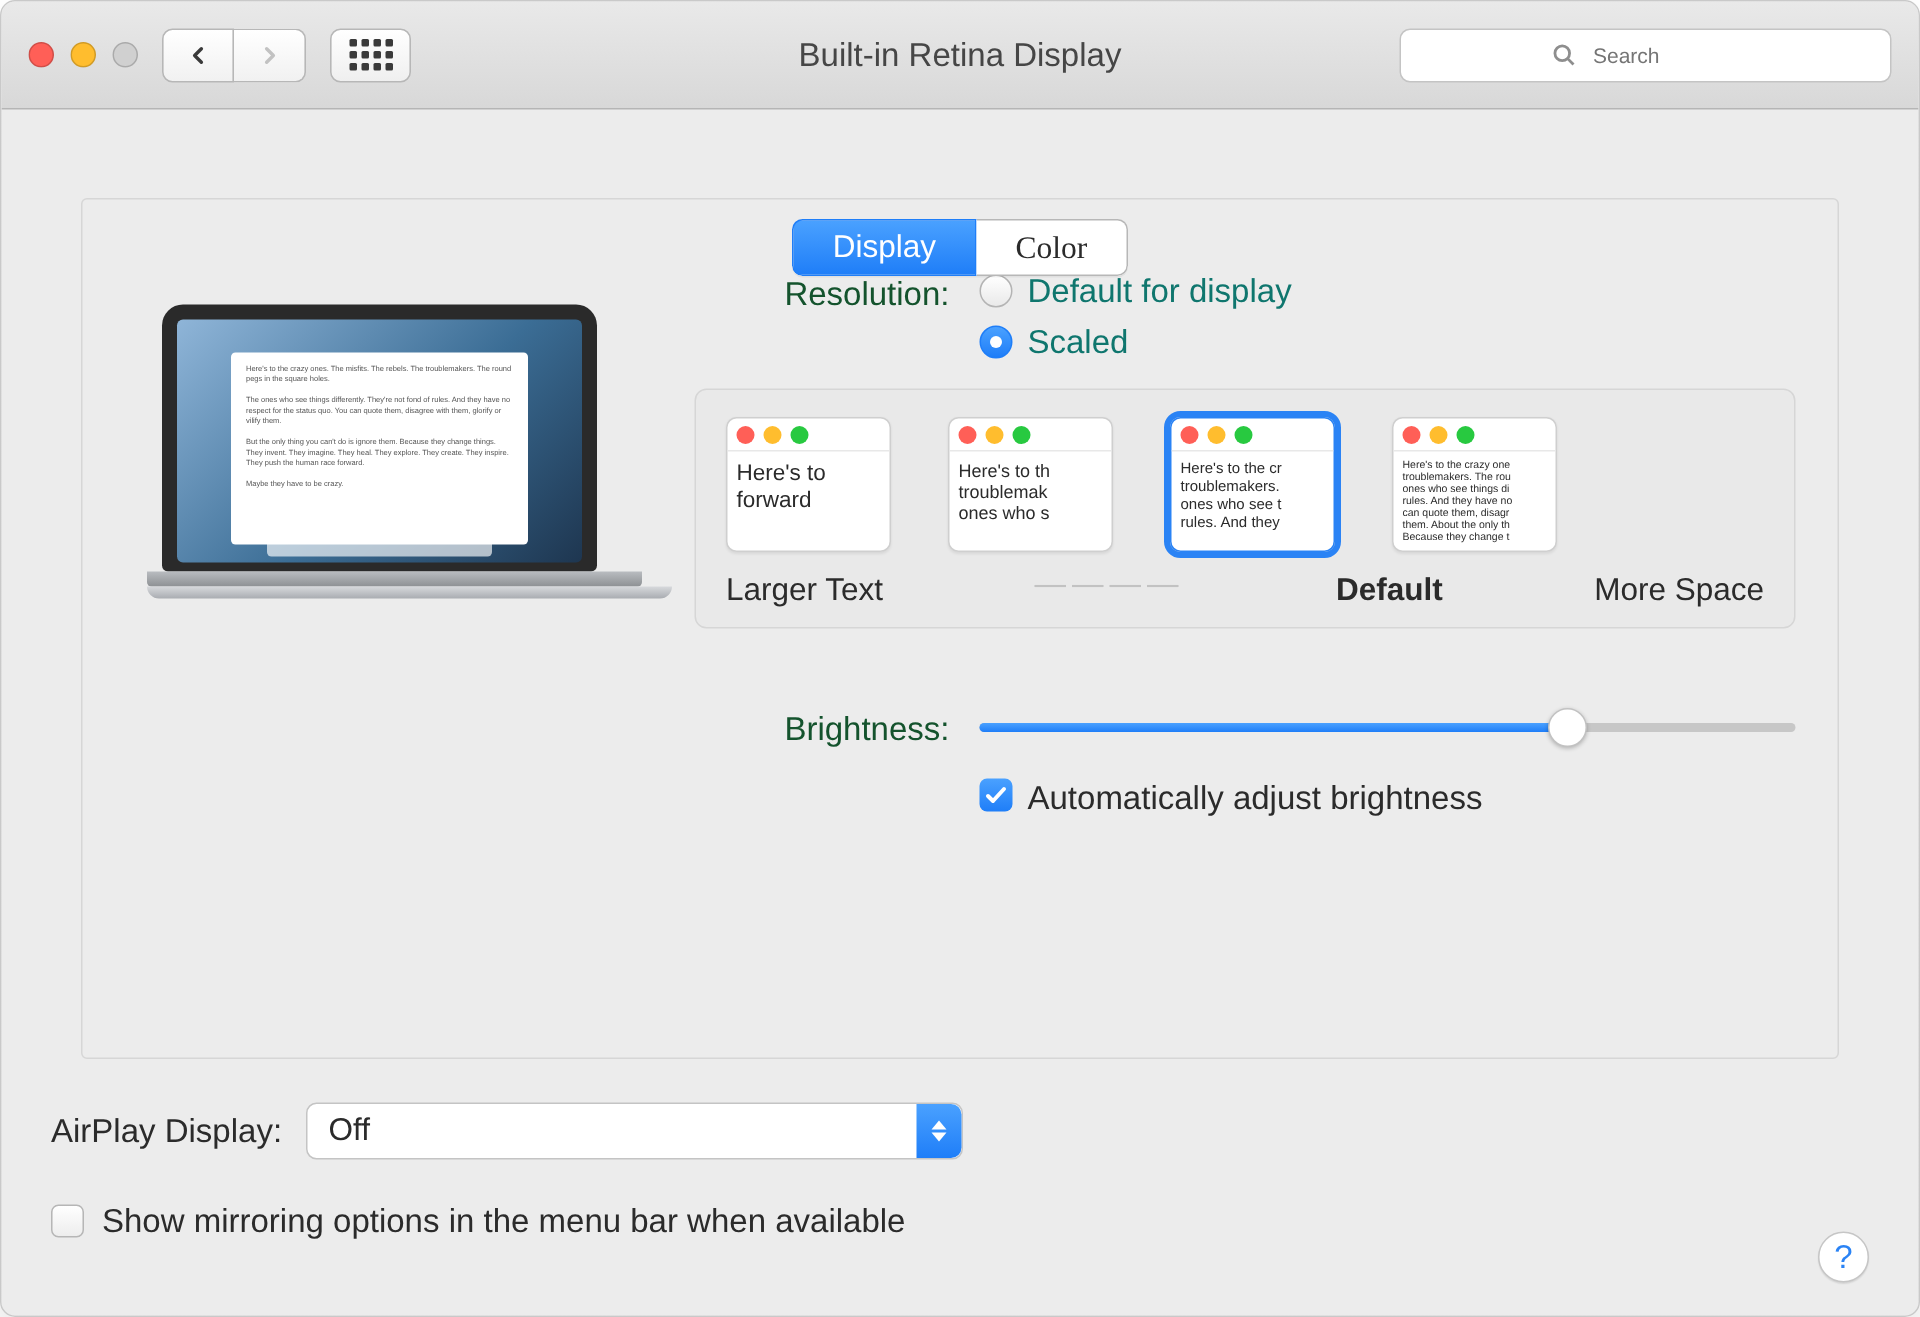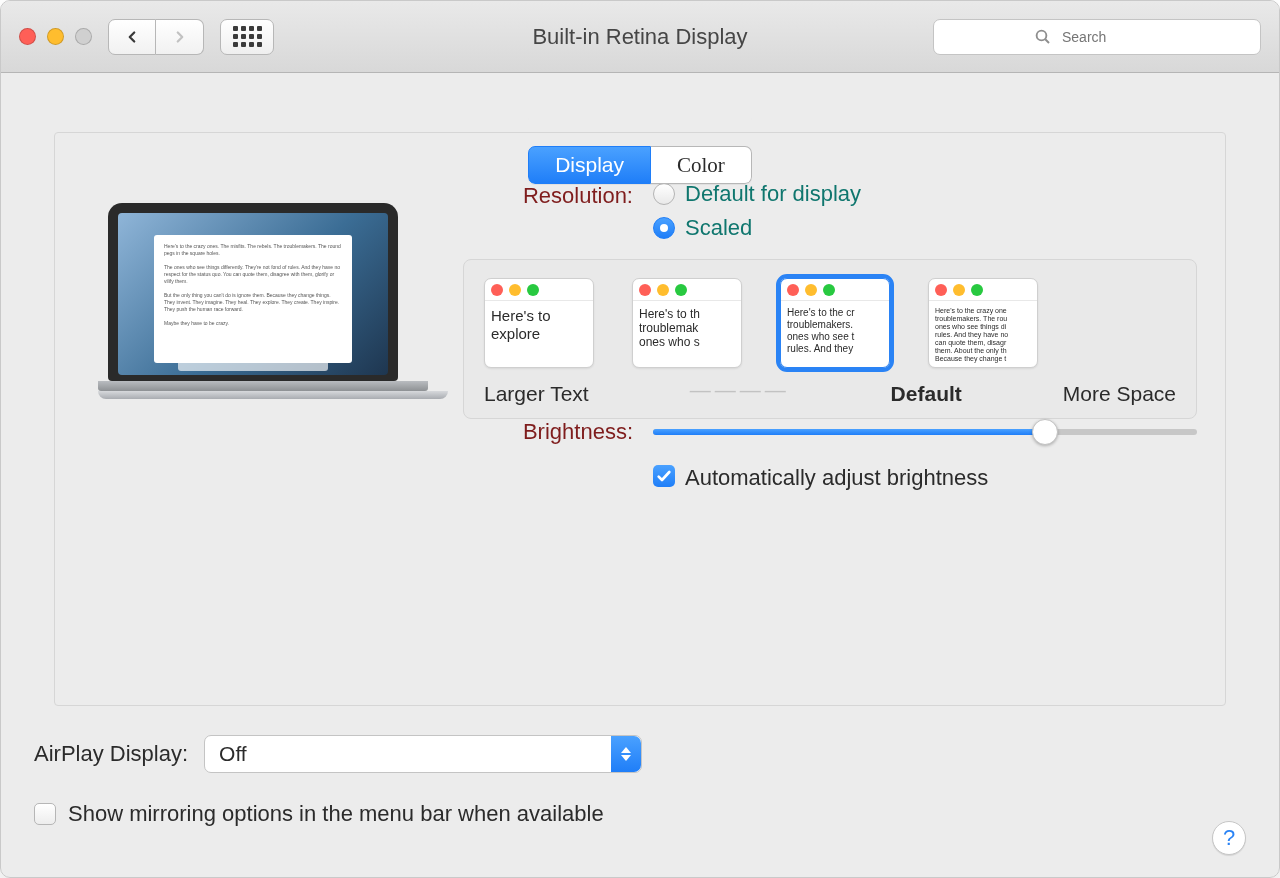--- a/index.html
+++ b/index.html
@@ -79,21 +79,21 @@
   .macbody { width:290px; margin:0 auto; background:#2a2a2a; border-radius:14px 14px 4px 4px; padding:10px 10px 6px 10px; }
   .screen { width:100%; height:162px; background:linear-gradient(135deg,#8fb5d8 0%, #3b6d95 55%, #1e3650 100%); border-radius:4px; position:relative; overflow:hidden;}
   .paper { position:absolute; left:36px; right:36px; top:22px; bottom:12px; background:#fff; border-radius:3px; padding:8px 10px; font-size:5px; line-height:7px; color:#555; overflow:hidden;}
   .dock  { position:absolute; left:50%; transform:translateX(-50%); bottom:4px; width:150px; height:12px; background:rgba(255,255,255,.65); border-radius:3px; }
   .hinge { width:330px; height:10px; margin:0 auto; background:linear-gradient(#b9bcc0,#8e9194); border-radius:0 0 3px 3px;}
   .base  { width:350px; height:8px; margin:0 auto; background:linear-gradient(#d7d9dc,#a9acb1); border-radius:0 0 16px 16px;}
 
   
   .right { flex:1; }
   .row { display:flex; align-items:flex-start; gap:20px; }
-  .labelcol { width:170px; text-align:right; font-size:22px; color:#7f1d1d; padding-top:2px;}
+  .labelcol { width:170px; text-align:right; font-size:22px; color:#14532d; padding-top:2px;}
   .radio-stack { display:flex; flex-direction:column; gap:8px; font-size:22px; color:#0f766e; }
   .radio { display:flex; align-items:center; gap:10px; cursor:pointer; }
   .rdot { width:22px; height:22px; border-radius:50%; border:1px solid #b4b4b4; background:linear-gradient(#fff,#e9e9e9); position:relative;}
   .rdot.checked { background:linear-gradient(#4aa1ff,#1f7ef8); border-color:#1f7ef8; }
   .rdot.checked::after{content:""; position:absolute; inset:6px; background:#fff; border-radius:50%;}
 
   .scalebox {
     margin-top:18px; margin-left:0px;
     border:1px solid #d6d6d6; border-radius:8px; padding:18px 20px 12px 20px;
     background:#e9e9e9;
@@ -108,21 +108,21 @@
   .ttl .d { width:12px; height:12px; border-radius:50%; }
   .ttl .r{background:#ff5f57}.ttl .y{background:#ffbd2e}.ttl .g{background:#28c940}
   .tcontent { padding:6px 6px; font-size:15px; line-height:18px; color:#2b2b2b;}
   .thumb.s2 .tcontent{font-size:12px; line-height:14px;}
   .thumb.s3 .tcontent{font-size:10px; line-height:12px;}
   .thumb.s4 .tcontent{font-size:7px; line-height:8px;}
   .labelsrow { display:flex; justify-content:space-between; margin-top:14px; font-size:21px; color:#2b2b2b;}
   .labelsrow .mid { color:#c2c2c2; letter-spacing:4px; position:relative; top:-4px;}
   .labelsrow b{font-weight:700;}
 
-  .brightrow { display:flex; align-items:center; gap:20px;}
+  .brightrow { margin-top:54px; display:flex; align-items:flex-start; gap:20px;}
   .brightrow .labelcol{padding-top:0;}
   .slider { position:relative; flex:1; height:24px; }
   .track { position:absolute; left:0; right:0; top:50%; transform:translateY(-50%); height:6px; background:#c7c7c7; border-radius:3px;}
   .fill  { position:absolute; left:0; top:50%; transform:translateY(-50%); height:6px; background:linear-gradient(#4aa1ff,#1f7ef8); border-radius:3px;}
   .knob  { position:absolute; top:50%; transform:translate(-50%,-50%); width:26px; height:26px; border-radius:50%; background:#fff; border:1px solid #c2c2c2; box-shadow:0 1px 3px rgba(0,0,0,.25);}
   .autorow { margin-top:20px; margin-left:190px; display:flex; gap:10px; font-size:22px; color:#2b2b2b;}
   .chk { width:22px; height:22px; border-radius:5px; background:linear-gradient(#4aa1ff,#1f7ef8); display:flex; align-items:center; justify-content:center; cursor:pointer;}
   .chk svg{width:16px;height:16px;}
 
   
@@ -233,21 +233,21 @@
         <div class="scalebox">
           <div class="thumbs">
             <div class="thumb s1">
               <div class="tframe">
                   <div class="ttl">
                     <span class="d r"></span>
                     <span class="d y"></span>
                     <span class="d g"></span>
                   </div>
               <div class="tcontent" style="white-space:pre;">Here's to
-explore</div>
+forward</div>
                 </div>
             </div>
             <div class="thumb s2">
               <div class="tframe">
                   <div class="ttl">
                     <span class="d r"></span>
                     <span class="d y"></span>
                     <span class="d g"></span>
                   </div>
               <div class="tcontent" style="white-space:pre;">Here's to th

